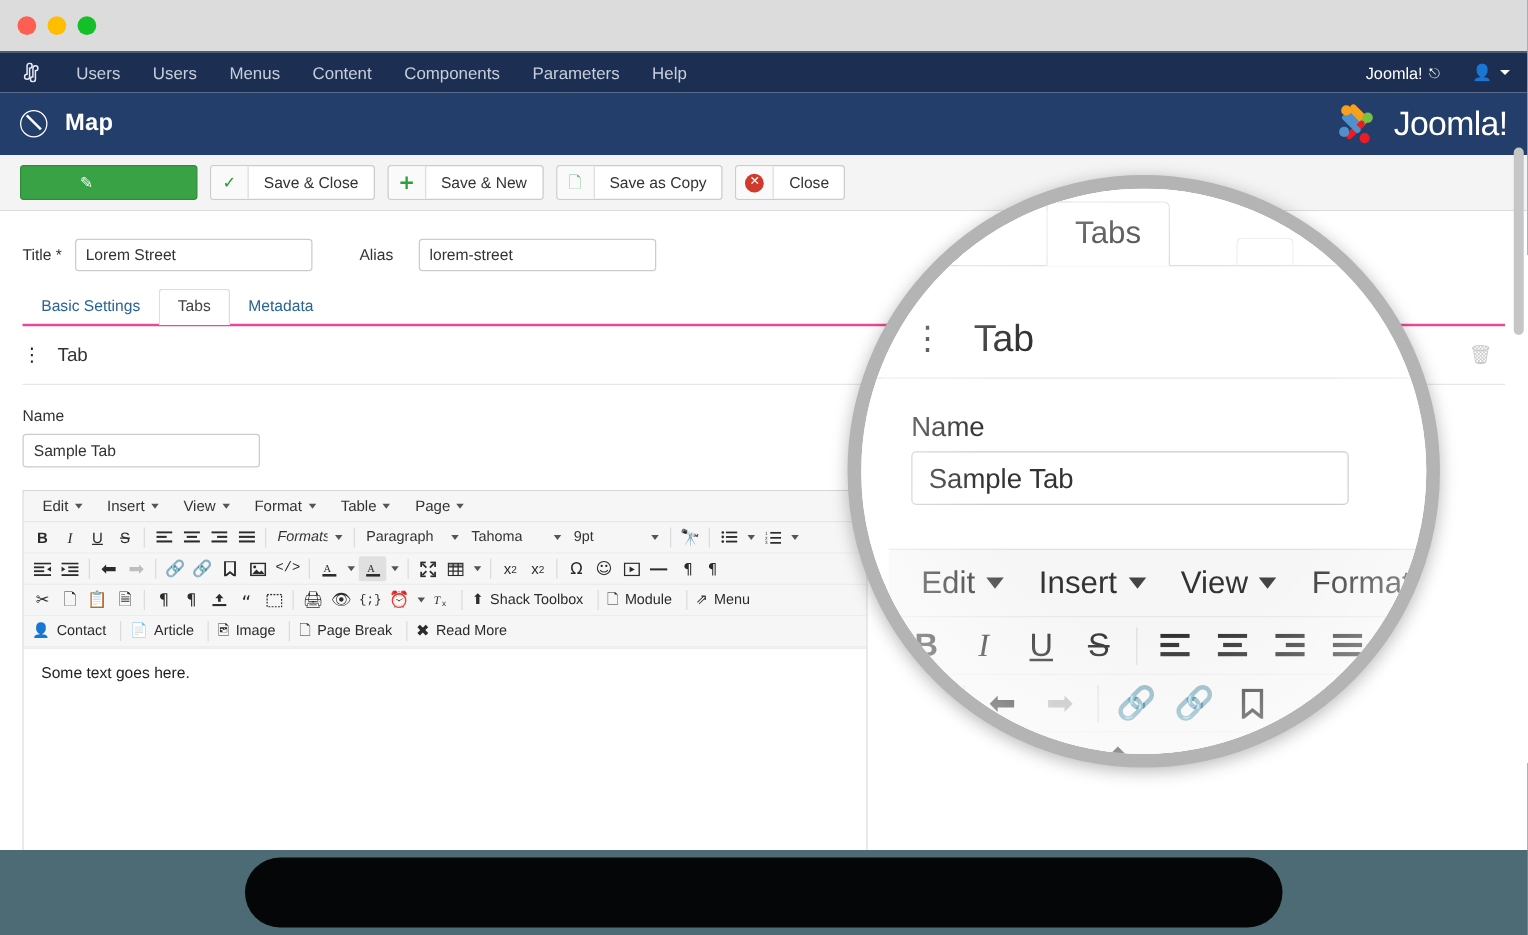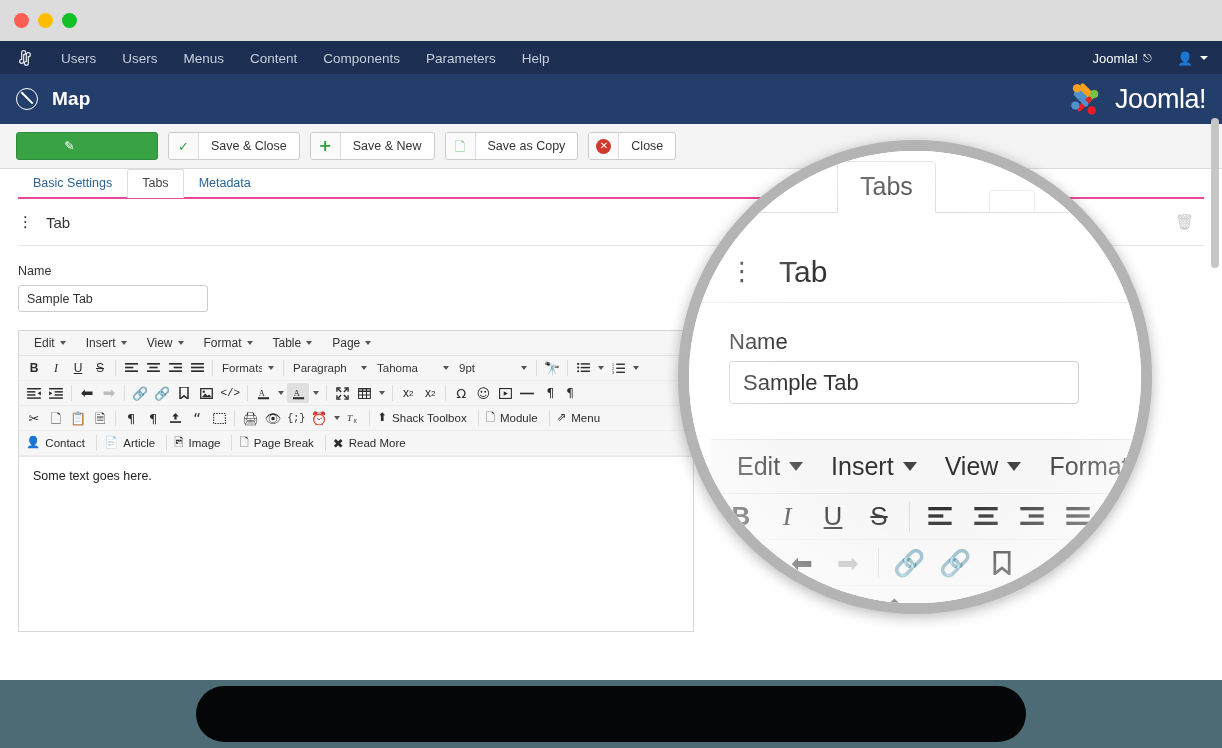--- a/index.html
+++ b/index.html
@@ -326,20 +326,26 @@
       <div class="btn">
         <span class="ic gl">
             <span class="circle-x">✕</span>
           </span>
         <span class="lbl">Close</span>
       </div>
     </div>
 
     <div class="body">
 
+      <div class="fieldrow">
+        <span class="flabel">Title *</span>
+        <input id="title-input" class="finput" value="Lorem Street" style="">
+        <span class="flabel" style="margin-left:28px;">Alias</span>
+        <input id="alias-input" class="finput" value="lorem-street" style="">
+      </div>
 
       <div class="tabs">
         <div class="tab">Basic Settings</div>
         <div class="tab active">Tabs</div>
         <div class="tab">Metadata</div>
       </div>
 
       <div class="subhead">
         <span class="drag-handle gl">⋮</span>
         <span class="sub-title">Tab</span>
@@ -418,21 +424,21 @@
           <div class="tb-btn">
             <svg width="13" height="11" viewBox="0 0 14 12">
                 <g fill="#2b2b2b">
                   <rect y="0" width="14" height="1.8"></rect>
                   <rect y="4" width="14" height="1.8"></rect>
                   <rect y="8" width="14" height="1.8"></rect>
                 </g>
               </svg>
           </div>
           <div class="tb-sep"></div>
-          <div class="tb-select" style="width:62px;">
+          <div class="tb-select" style="width:62px;font-style:italic;">
             <span class="sv">Formats</span>
             <span class="mce-caret"></span>
           </div>
           <div class="tb-sep"></div>
           <div class="tb-select" style="width:84px;">
             <span class="sv">Paragraph</span>
             <span class="mce-caret"></span>
           </div>
           <div class="tb-select" style="width:82px;">
             <span class="sv">Tahoma</span>

